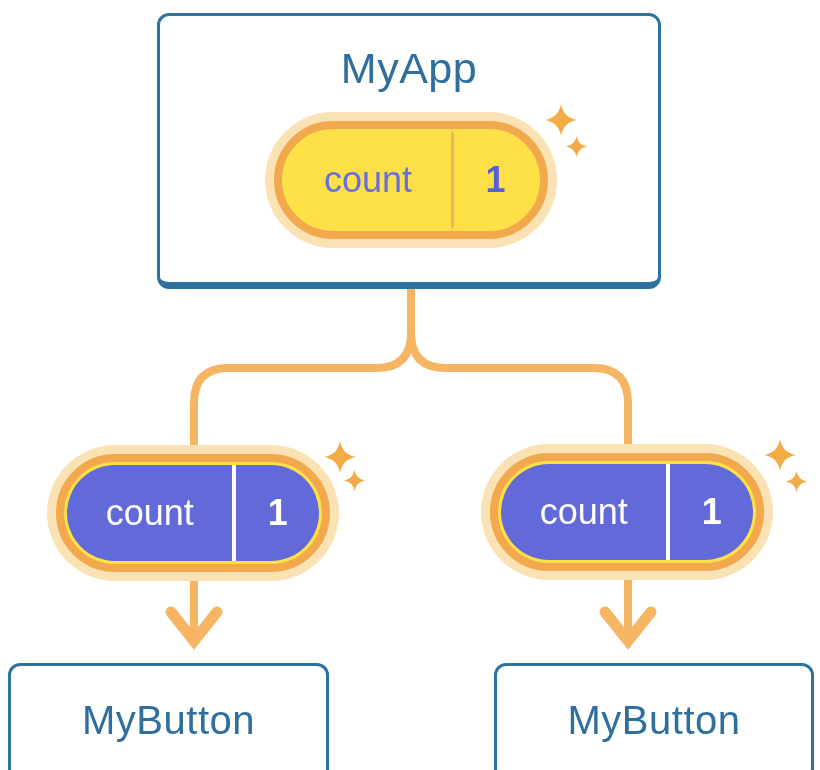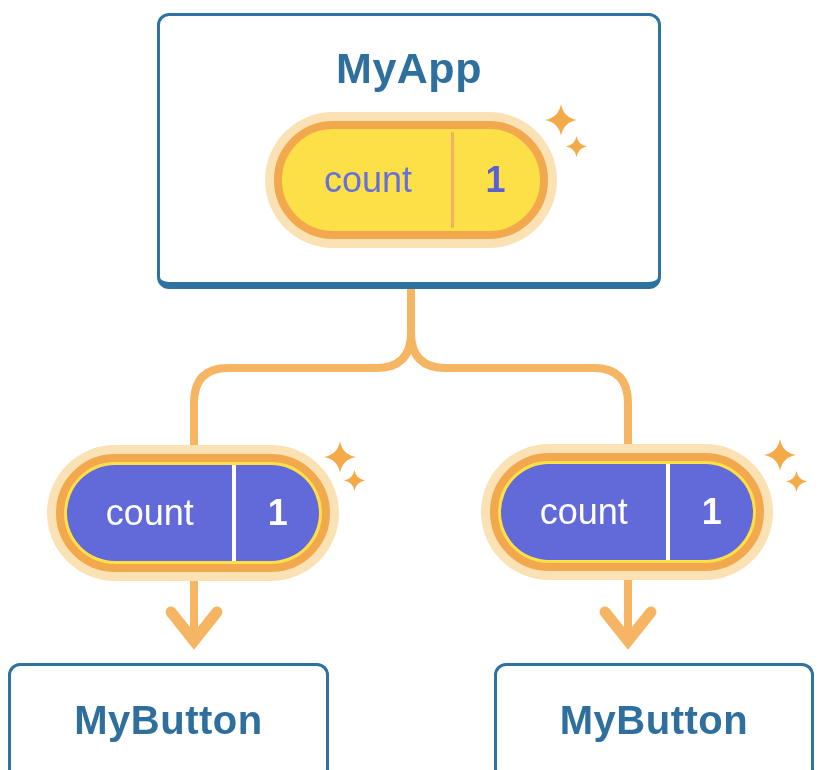--- a/index.html
+++ b/index.html
@@ -34,21 +34,21 @@
     border-radius: 12px;
     z-index: 2;
   }
   .card-root { left: 157px; top: 13px;  width: 504px; height: 276px; }
   .card-leaf { display: flex; align-items: center; justify-content: center; margin-top: 16px; }
   .card-leaf-left  { left: 8px;   top: 647px; width: 321px; height: 118px; }
   .card-leaf-right { left: 494px; top: 647px; width: 320px; height: 118px; }
 
   .card-title {
     color: #2e6f9d;
-    font-weight: 700;
+    font-weight: 400;
     letter-spacing: 0.5px;
   }
   .card-root .card-title {
     position: absolute;
     left: 0; top: 28px;
     width: 100%;
     text-align: center;
     font-size: 43px;
   }
   .card-leaf .card-title { font-size: 40px; }

